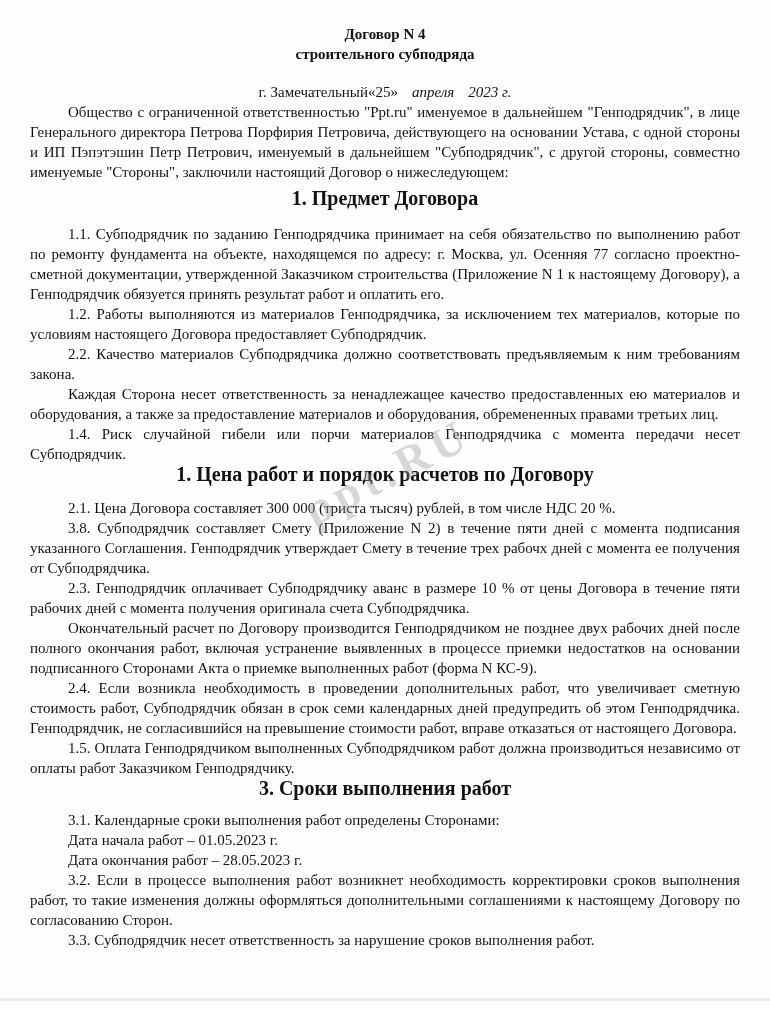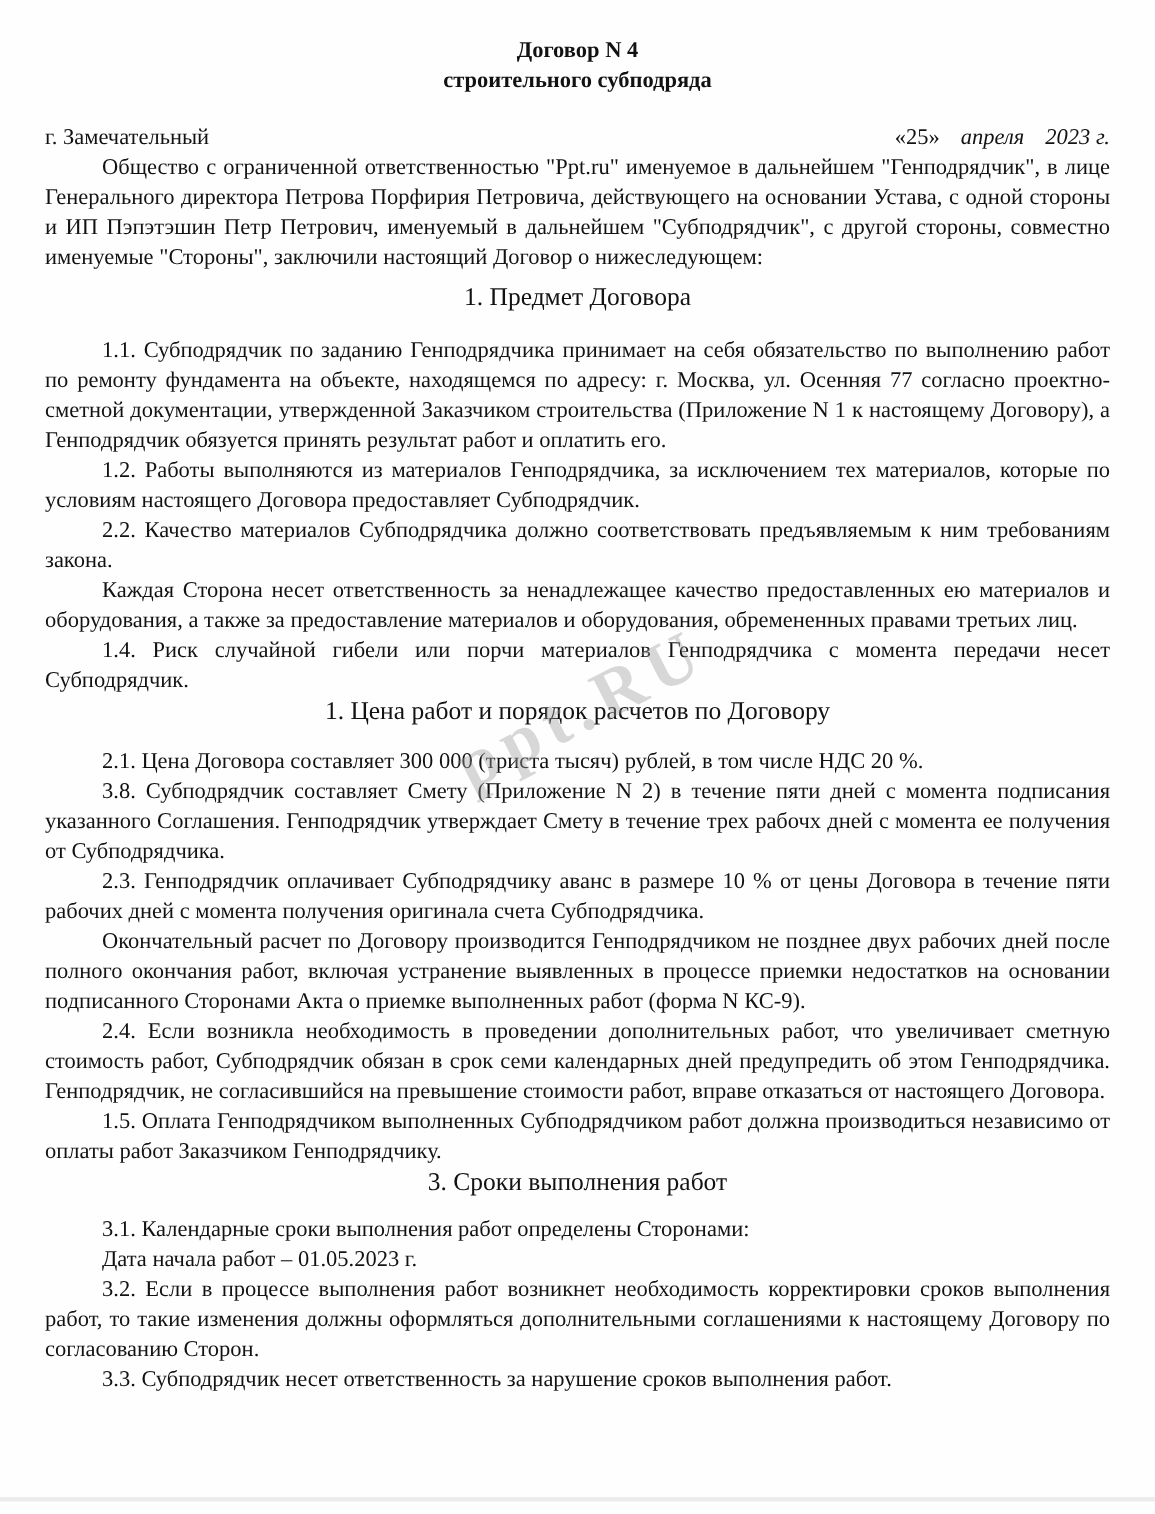--- a/index.html
+++ b/index.html
@@ -21,37 +21,37 @@
     line-height: 20px;
     color: #121212;
   }
   .doc-title {
     text-align: center;
     font-weight: bold;
     margin: 0;
   }
   .meta-row {
     display: flex;
-    justify-content: space-between;
+    justify-content: center;
     align-items: baseline;
     margin-top: 18px;
   }
   .date-part + .date-part { margin-left: 14px; font-style: italic; }
   .intro { margin-top: 16px; }
   p.para {
     margin: 0;
     text-align: justify;
     text-indent: 38px;
   }
   .section-heading {
     margin: 0;
     text-align: center;
     text-indent: 0;
-    font-weight: normal;
-    font-size: 17px;
+    font-weight: bold;
+    font-size: 20px;
     line-height: 20px;
   }
   .h1-gap { margin-top: 6px; margin-bottom: 16px; }
   .h2-gap { margin-top: 0px;  margin-bottom: 14px; }
   .h3-gap { margin-top: 0px;  margin-bottom: 12px; text-align: center; }
   .watermark {
     position: absolute;
     left: 296px;
     top: 458px;
     width: 200px;
@@ -103,17 +103,18 @@
   <p class="para">2.1. Цена Договора составляет 300 000 (триста тысяч) рублей, в том числе НДС 20 %.</p>
   <p class="para">3.8. Субподрядчик составляет Смету (Приложение N 2) в течение пяти дней с момента подписания указанного Соглашения. Генподрядчик утверждает Смету в течение трех рабочх дней с момента ее получения от Субподрядчика.</p>
   <p class="para">2.3. Генподрядчик оплачивает Субподрядчику аванс в размере 10 % от цены Договора в течение пяти рабочих дней с момента получения оригинала счета Субподрядчика.</p>
   <p class="para">Окончательный расчет по Договору производится Генподрядчиком не позднее двух рабочих дней после полного окончания работ, включая устранение выявленных в процессе приемки недостатков на основании подписанного Сторонами Акта о приемке выполненных работ (форма N КС-9).</p>
   <p class="para">2.4. Если возникла необходимость в проведении дополнительных работ, что увеличивает сметную стоимость работ, Субподрядчик обязан в срок семи календарных дней предупредить об этом Генподрядчика. Генподрядчик, не согласившийся на превышение стоимости работ, вправе отказаться от настоящего Договора.</p>
   <p class="para">1.5. Оплата Генподрядчиком выполненных Субподрядчиком работ должна производиться независимо от оплаты работ Заказчиком Генподрядчику.</p>
 
   <h2 class="section-heading h3-gap">3. Сроки выполнения работ</h2>
   <p class="para">3.1. Календарные сроки выполнения работ определены Сторонами:</p>
   <p class="para">Дата начала работ – 01.05.2023 г.</p>
+  <p class="para">Дата окончания работ – 28.05.2023 г.</p>
   <p class="para">3.2. Если в процессе выполнения работ возникнет необходимость корректировки сроков выполнения работ, то такие изменения должны оформляться дополнительными соглашениями к настоящему Договору по согласованию Сторон.</p>
   <p class="para">3.3. Субподрядчик несет ответственность за нарушение сроков выполнения работ.</p>
 
   <div class="bottom-artifact-line"></div>
 </div>
 
 </body></html>

